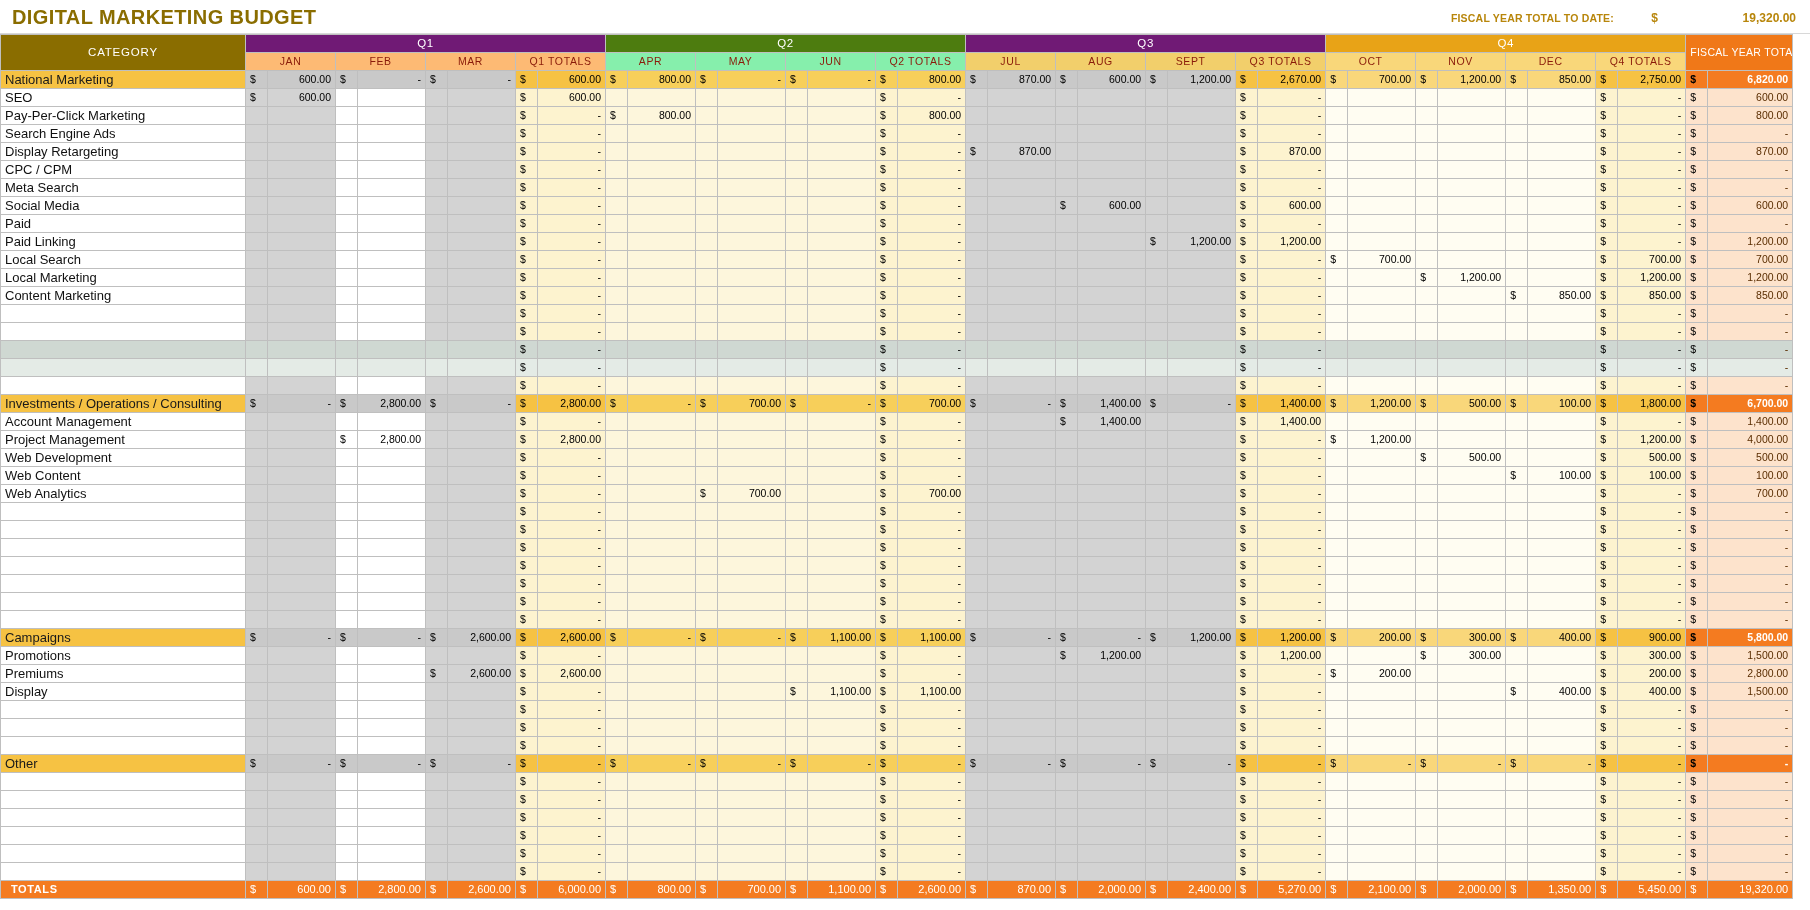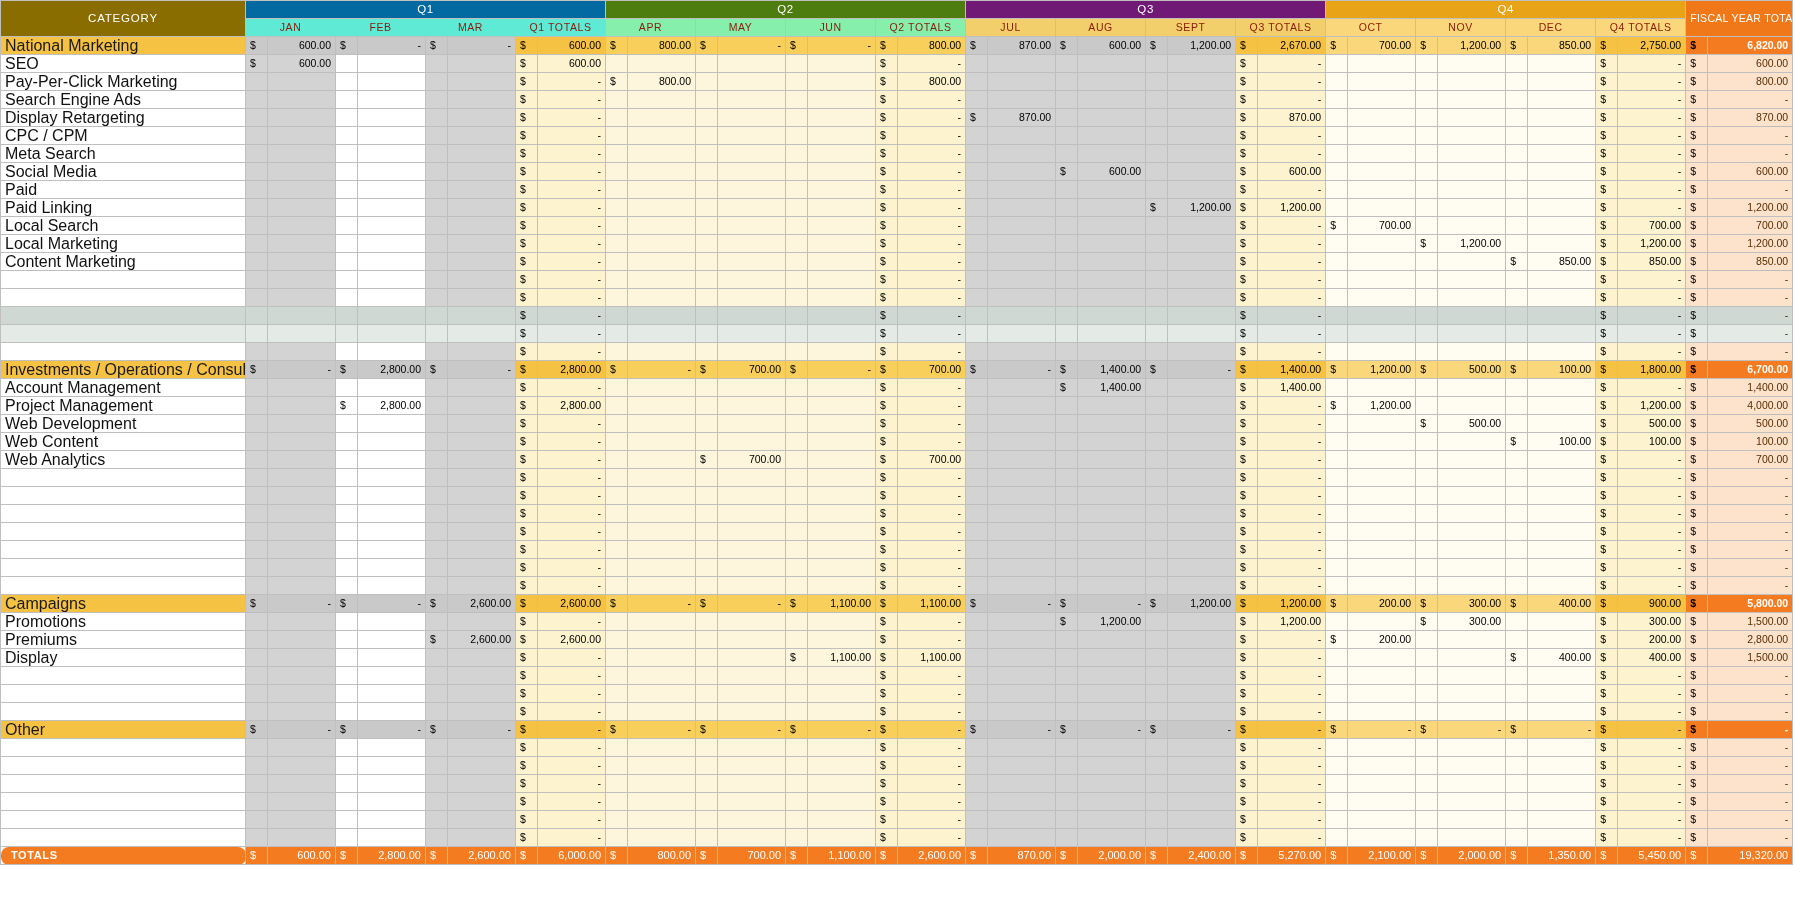--- a/index.html
+++ b/index.html
@@ -80,48 +80,48 @@
     border: 1px solid #7a6000;
   }
   .q-band {
     color: #ffffff;
     font-weight: bold;
     text-align: center;
     font-size: 11.5px;
     letter-spacing: 0.6px;
     height: 18px;
   }
-  .q1-band { background: #0369a1; border:1px solid #8a6d00; }
+  .q1-band { background: #701a75; border:1px solid #8a6d00; }
   .q2-band { background: #4d7c0f; border:1px solid #a9790d; }
   .q3-band { background: #701a75; border:1px solid #8f2409; }
   .q4-band { background: #e8a317; border:1px solid #cf9010; }
   .fy-band {
     background: #f07818; color:#fff; font-weight:bold; text-align:center;
     font-size: 10.5px; letter-spacing:.3px; line-height: 12px;
     border:1px solid #d96b14;
   }
   .m-hdr {
     color: #8a1b0a;
     font-weight: bold;
     text-align: center;
     font-size: 10.5px;
     letter-spacing: 0.6px;
     height: 19px;
   }
-  .m-q1 { background: #5eead4; border:1px solid #d9bd55; }
+  .m-q1 { background: #fdba74; border:1px solid #d9bd55; }
   .m-q2 { background: #86efac; border:1px solid #dfcd86; }
   .m-q3 { background: #f2cf6b; border:1px solid #d9b857;margin-left:16px; }
   .m-q4 { background: #f9d77a; border:1px solid #dfbe63; }
   .tot-hdr { font-weight:bold; }
 
   
   .cat-cell {
     text-align: left;
     padding-left: 10px;
-    font-size: 16px;
+    font-size: 13px;
     color: #111;
     background: #ffffff;
   }
   .cat-head {
     font-weight: bold;
     color: #1a1a1a;
     background: #f6c243;
     padding-left: 8px;
   }
   .num {
@@ -169,31 +169,37 @@
   .totals-row td {
     background: #f47b20;
     color: #ffffff;
     font-weight: bold;
     font-size: 11px;
     border: 1px solid #d96b14;
     height: 21px;
   }
   .totals-row .cat-cell {
     background: #f47b20; color:#fff; font-weight:bold;
-    letter-spacing: .6px; padding-left: 10px; border-radius: 8px;
+    letter-spacing: .6px; padding-left: 10px;
   }
   .fy-col { font-weight: bold; }
   .fy-col.num { color: #5a2d00; }
   .row-head .fy-col.num { color: #ffffff; }
 </style>
 </head>
 <body>
 
 <div id="page">
 
+  <div class="titlebar">
+    <div class="doc-title">DIGITAL MARKETING BUDGET</div>
+    <div class="fy-label">FISCAL YEAR TOTAL TO DATE:</div>
+    <div class="fy-dollar">$</div>
+    <div class="fy-value">19,320.00</div>
+  </div>
 
   <table class="sheet">
     <colgroup>
       <col style="width:245px">
       <col style="width:22px">
         <col style="width:68px">
       <col style="width:22px">
         <col style="width:68px">
       <col style="width:22px">
         <col style="width:68px">

